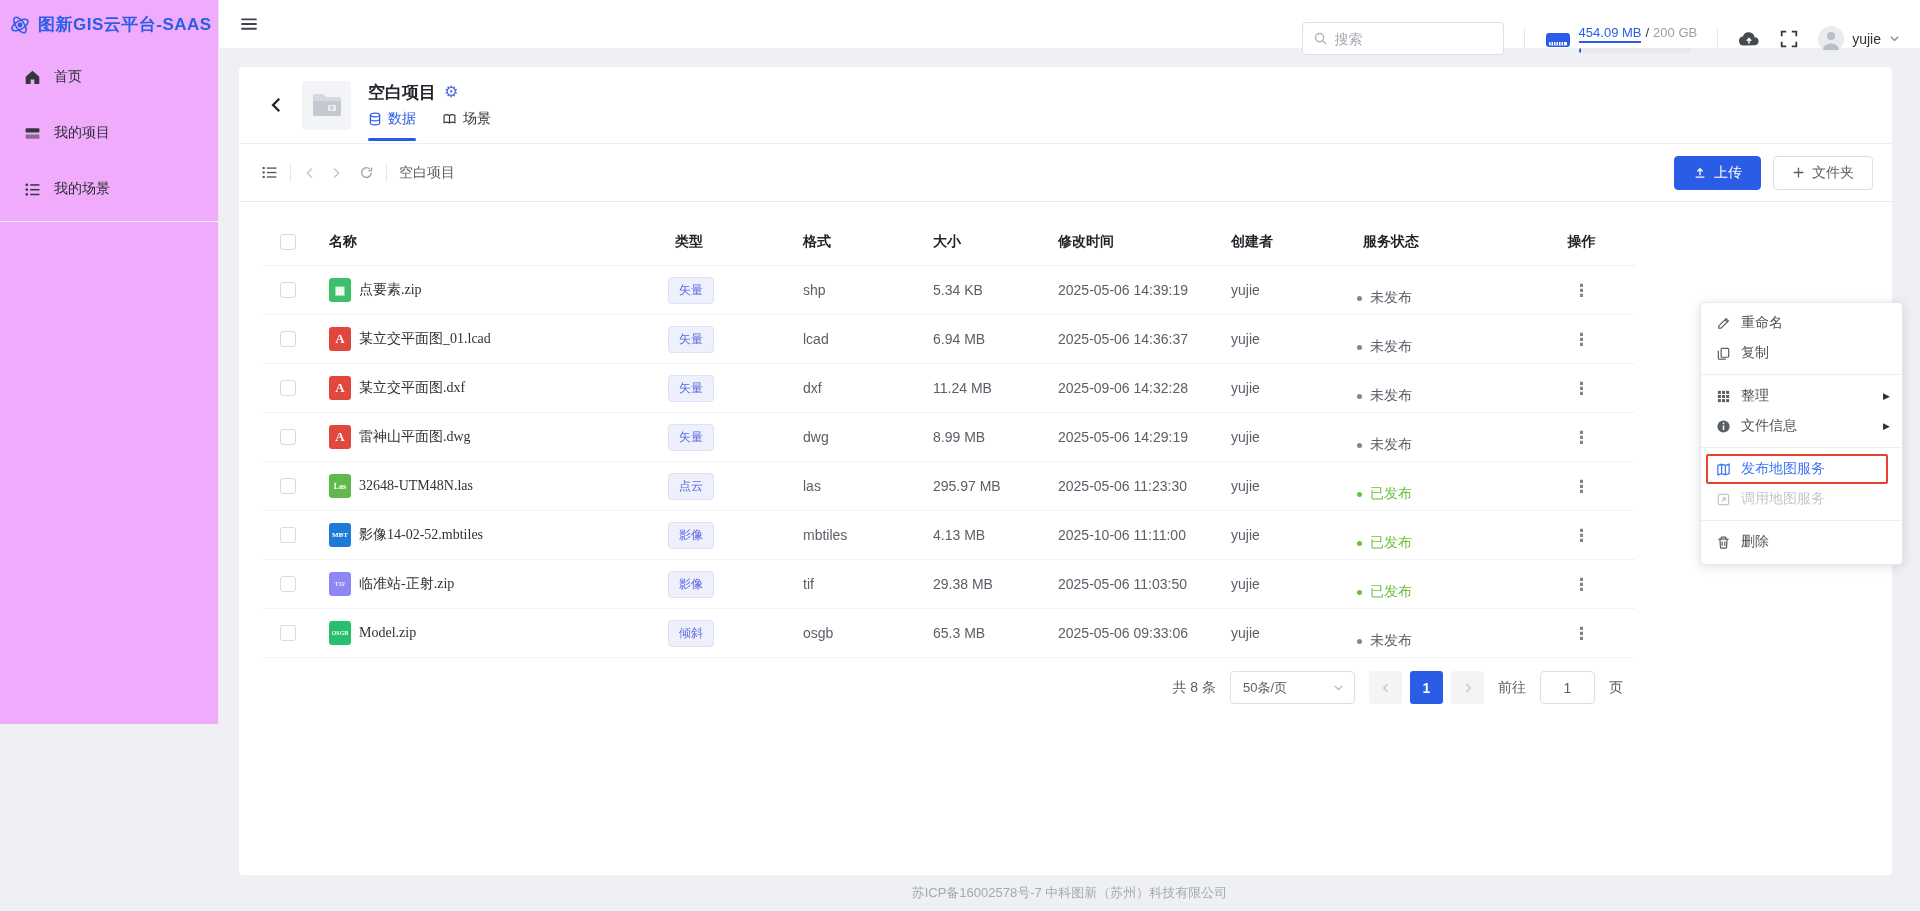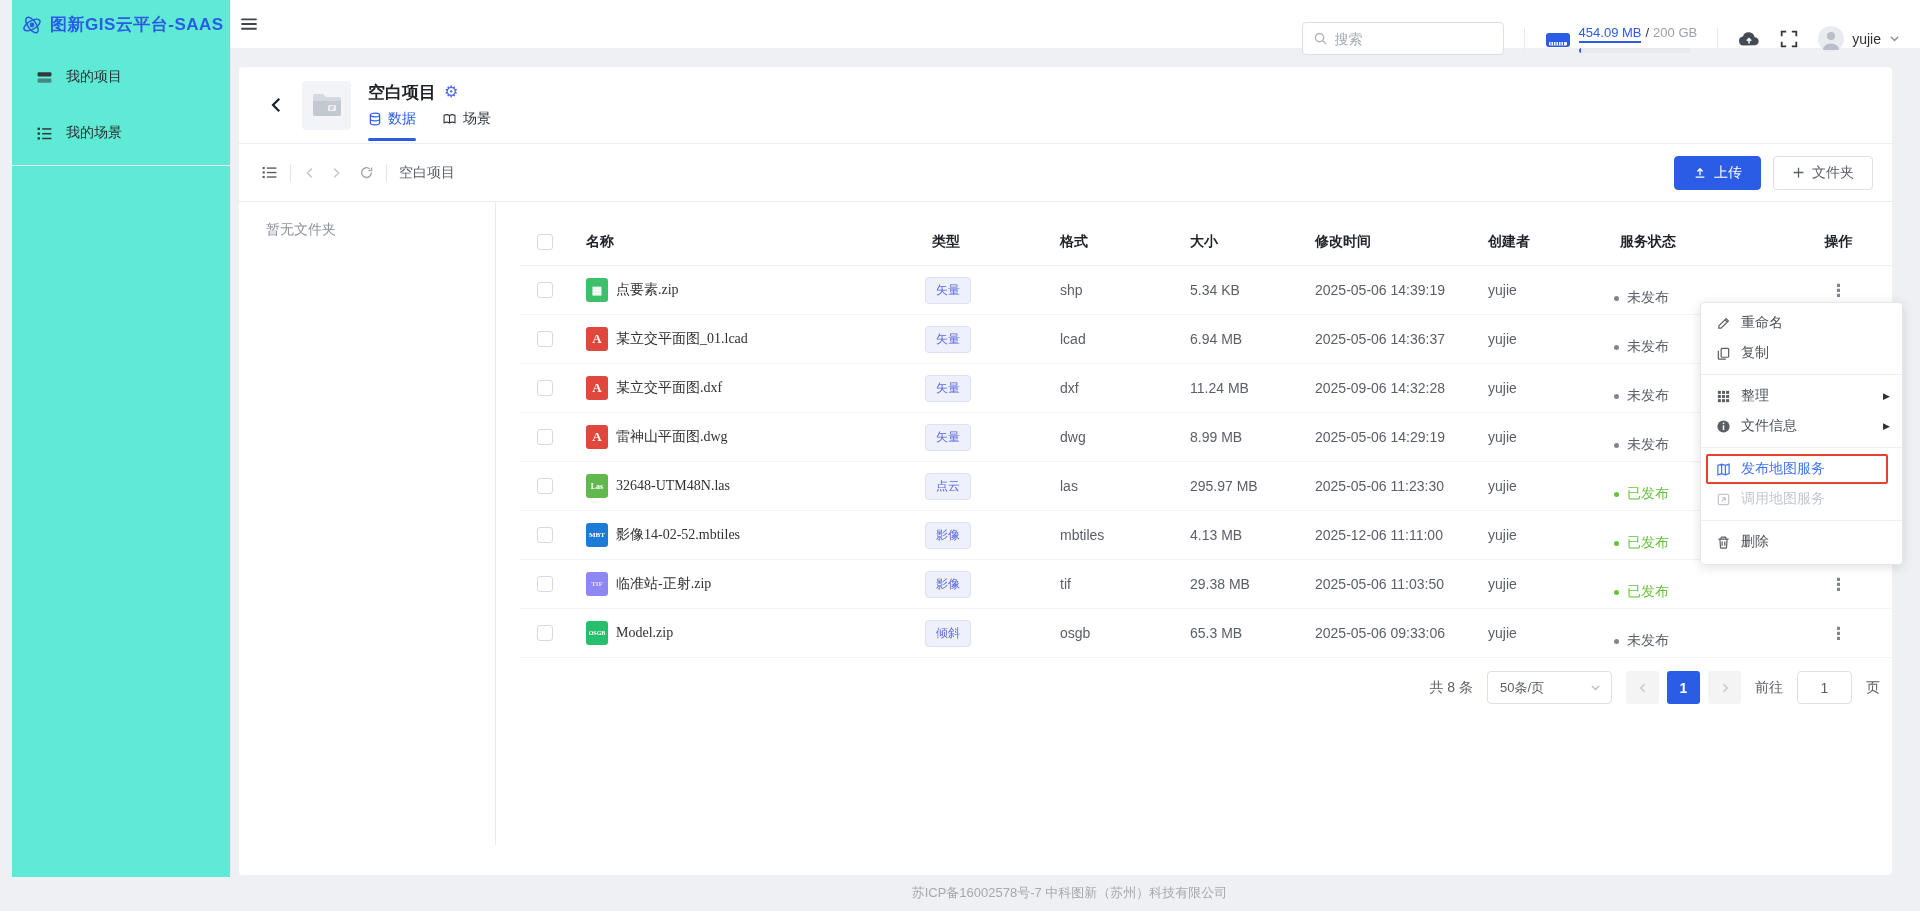--- a/index.html
+++ b/index.html
@@ -3,21 +3,21 @@
 <meta charset="utf-8">
 <style>
   * { margin:0; padding:0; box-sizing:border-box; }
   html,body { width:1920px; height:911px; font-family:"Liberation Sans","DejaVu Sans",sans-serif; background:#eef0f3; overflow:hidden; }
   em,i { font-style:normal; }
   svg { display:block; }
 
   .app { position:relative; width:1920px; height:911px; }
 
   
-  .sidebar { position:absolute; left:12px; top:0; width:219px; height:877px; background:#5eead4; border-right:1px solid #e8eaee; z-index:20; }
+  .sidebar { position:absolute; left:0; top:0; width:219px; height:724px; background:#f0abfc; border-right:1px solid #e8eaee; z-index:20; }
   .logo-row { height:49px; display:flex; align-items:center; padding-left:8px; overflow:hidden; white-space:nowrap; }
   .logo-text { font-size:17px; font-weight:bold; color:#2a5ce5; margin-left:6px; letter-spacing:.5px; }
   .side-nav { padding-top:4px; }
   .side-item { height:48px; margin-bottom:8px; display:flex; align-items:center; padding-left:24px; gap:13px; font-size:14px; color:#2b2f36; cursor:pointer; }
   .side-item svg { color:#33373d; }
   .side-divider { border-top:1px solid #edeff2; margin:8px 0 16px 0; }
 
   
   .topbar { position:absolute; left:219px; right:0; top:0; height:49px; background:#fff; border-bottom:1px solid #eef0f2; display:flex; align-items:center; padding:0 20px 0 21px; z-index:15; }
   .topbar-right { margin-left:auto; display:flex; align-items:center; gap:20px;margin-top:29px; }
@@ -135,20 +135,28 @@
             <g fill="none" stroke="#2a5ce5" stroke-width="1.6">
               <ellipse cx="12" cy="12" rx="9" ry="4.2" transform="rotate(-30 12 12)"></ellipse>
               <ellipse cx="12" cy="12" rx="9" ry="4.2" transform="rotate(55 12 12)"></ellipse>
             </g>
             <circle cx="12" cy="12" r="2.4" fill="#2a5ce5"></circle>
           </svg>
       </span>
       <span class="logo-text">图新GIS云平台-SAAS</span>
     </div>
     <nav class="side-nav">
+      <div class="side-item">
+        <span>
+            <svg width="17" height="17" viewBox="0 0 16 16">
+              <path d="M8 1.6 L14.4 7.2 V14 H9.7 V9.8 H6.3 V14 H1.6 V7.2 Z" fill="currentColor"></path>
+            </svg>
+          </span>
+        <span>首页</span>
+      </div>
       <div class="side-item">
         <span>
             <svg width="17" height="17" viewBox="0 0 16 16" fill="currentColor">
               <rect x="1.5" y="3" width="13" height="4" rx="1"></rect>
               <rect x="1.5" y="9" width="13" height="4" rx="1" opacity=".55"></rect>
             </svg>
           </span>
         <span>我的项目</span>
       </div>
       <div class="side-item">
@@ -325,23 +333,20 @@
                 <svg width="13" height="13" viewBox="0 0 16 16" fill="none" stroke="#5a5e66" stroke-width="1.6">
                   <path d="M8 2 V14 M2 8 H14"></path>
                 </svg>
               </span>
             <span>文件夹</span>
           </button>
         </div>
       </div>
 
       <div class="content-row">
-        <div class="folder-panel">
-          <span>暂无文件夹</span>
-        </div>
 
         <div class="table-area">
 
           <div class="grid-row thead">
             <div class="cell c-check">
                 <span class="checkbox"></span>
               </div>
             <div class="cell c-name">名称</div>
             <div class="cell c-type h-type">类型</div>
             <div class="cell c-format" style="color:#1f2329">格式</div>
@@ -495,21 +500,21 @@
                 <span class="file-icon" data-kind="mbt">
                   <i class="fi-label">MBT</i>
                 </span>
                 <span class="fname">影像14-02-52.mbtiles</span>
               </div>
               <div class="cell c-type">
                 <span class="tag">影像</span>
               </div>
               <div class="cell c-format">mbtiles</div>
               <div class="cell c-size">4.13 MB</div>
-              <div class="cell c-time">2025-12-06 11:11:00</div>
+              <div class="cell c-time">2025-10-06 11:11:00</div>
               <div class="cell c-creator">yujie</div>
               <div class="cell c-status">
                 <span class="status" data-state="published">
                   <i class="dot"></i>
                   <em class="stext">已发布</em>
                 </span>
               </div>
               <div class="cell c-action">
                 <span class="dots">⋮</span>
               </div>

